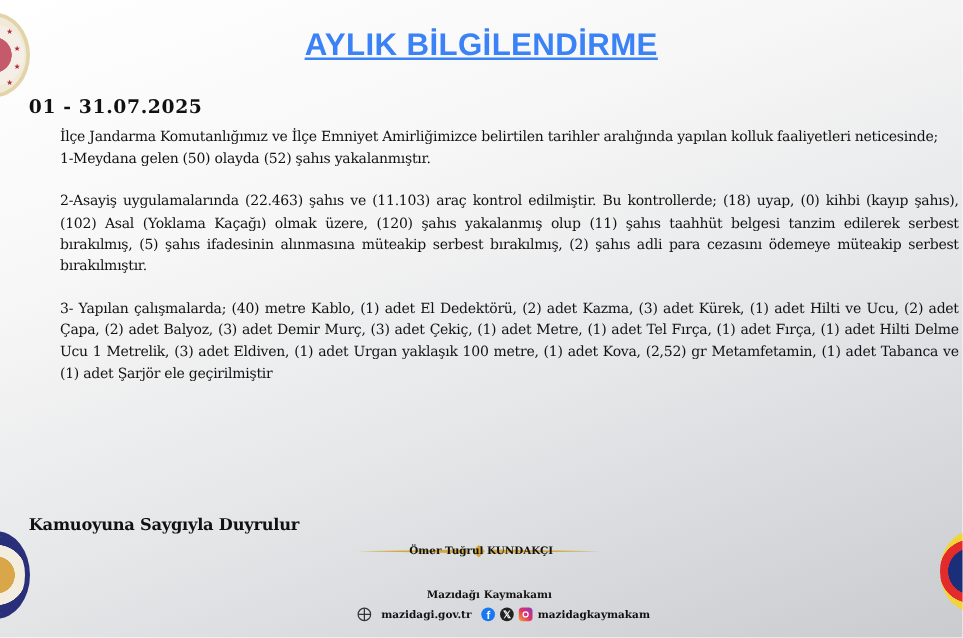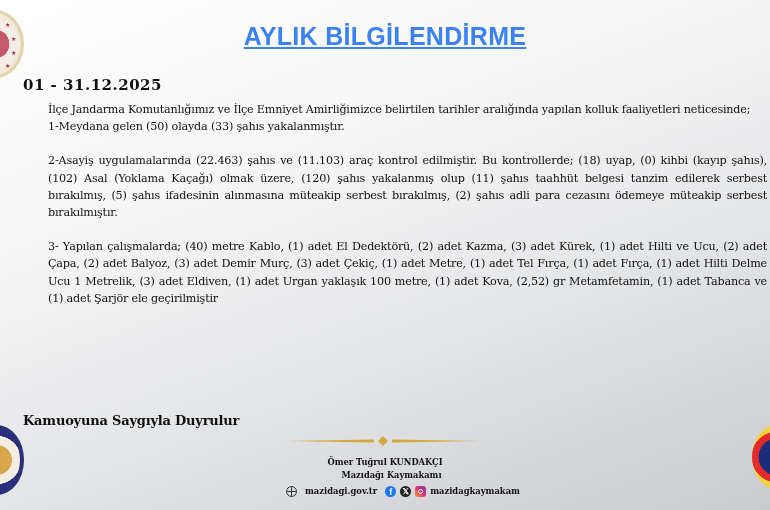--- a/index.html
+++ b/index.html
@@ -26,21 +26,21 @@
   .body-text p { margin:0; }
   .gap { height:17px; }
   .closing {
     position:absolute; left:23px; top:413px;
     font-family:"DejaVu Serif", serif; font-weight:bold; font-size:13px; letter-spacing:-0.2px;
   }
   .divider {
     position:absolute; left:286px; top:436px; width:194px; height:10px;
   }
   .signer { position:absolute; left:0; right:0; text-align:center; font-weight:bold; font-size:8.3px; }
-  .signer.name { top:457px; }
+  .signer.name { top:435px; }
   .signer.role { top:470px;margin-left:13px; }
   .footer {
     position:absolute; left:286px; top:486px; display:flex; gap:4px;
     font-weight:bold; font-size:8.4px;
   }
   .ico { display:inline-block; width:11px; height:11px; border-radius:50%; position:relative; }
   .ico.globe { border:1px solid #333; width:9px; height:9px; background:
       linear-gradient(#333,#333) center/1px 100% no-repeat,
       linear-gradient(#333,#333) center/100% 1px no-repeat; margin-right:4px; }
   .ico.fb { background:#1877f2; color:#fff; font-family:"Liberation Sans",sans-serif; font-size:9px; text-align:center; line-height:12px; margin-left:4px; }
@@ -65,25 +65,25 @@
 <body>
 
 <div class="emblem-tl">
   <span class="star" style="left:36px;top:8px">★</span>
   <span class="star" style="left:42px;top:22px">★</span>
   <span class="star" style="left:42px;top:36px">★</span>
   <span class="star" style="left:36px;top:49px">★</span>
 </div>
 
 <div class="title">AYLIK BİLGİLENDİRME</div>
-<div class="date">01 - 31.12.2025</div>
+<div class="date">01 - 31.07.2025</div>
 
 <div class="body-text">
   <p>İlçe Jandarma Komutanlığımız ve İlçe Emniyet Amirliğimizce belirtilen tarihler aralığında yapılan kolluk faaliyetleri neticesinde;</p>
-  <p>1-Meydana gelen (50) olayda (33) şahıs yakalanmıştır.</p>
+  <p>1-Meydana gelen (50) olayda (52) şahıs yakalanmıştır.</p>
   <div class="gap"></div>
   <p>2-Asayiş uygulamalarında (22.463) şahıs ve (11.103) araç kontrol edilmiştir. Bu kontrollerde; (18) uyap, (0) kihbi (kayıp şahıs), (102) Asal (Yoklama Kaçağı) olmak üzere, (120) şahıs yakalanmış olup (11) şahıs taahhüt belgesi tanzim edilerek serbest bırakılmış, (5) şahıs ifadesinin alınmasına müteakip serbest bırakılmış, (2) şahıs adli para cezasını ödemeye müteakip serbest bırakılmıştır.</p>
   <div class="gap"></div>
   <p>3- Yapılan çalışmalarda; (40) metre Kablo, (1) adet El Dedektörü, (2) adet Kazma, (3) adet Kürek, (1) adet Hilti ve Ucu, (2) adet Çapa, (2) adet Balyoz, (3) adet Demir Murç, (3) adet  Çekiç, (1) adet Metre, (1) adet Tel Fırça, (1) adet Fırça, (1) adet Hilti Delme Ucu 1 Metrelik, (3) adet Eldiven, (1) adet Urgan yaklaşık 100 metre, (1) adet Kova, (2,52) gr Metamfetamin, (1) adet Tabanca ve (1) adet Şarjör ele geçirilmiştir</p>
   <div class="gap"></div>
   <div class="gap"></div>
 </div>
 
 <div class="closing">Kamuoyuna Saygıyla Duyrulur</div>
 

